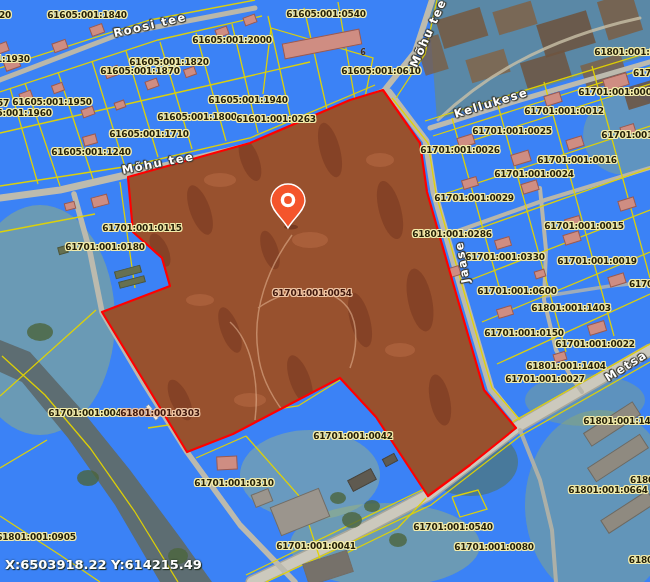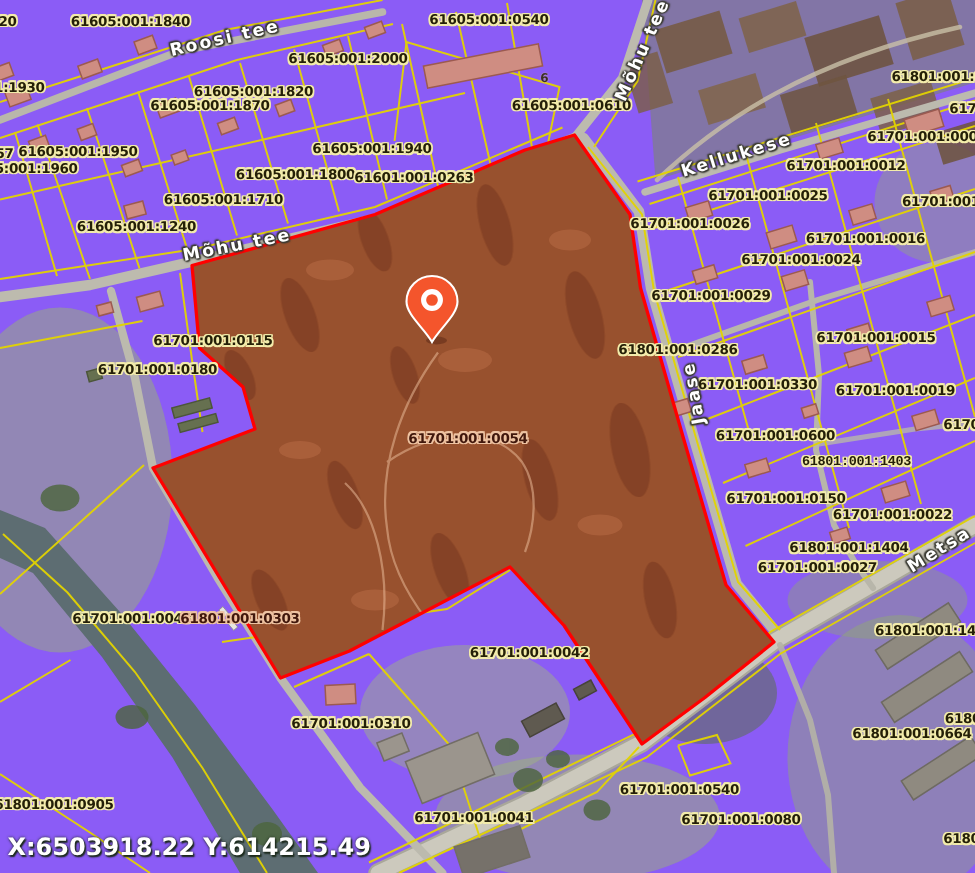--- a/index.html
+++ b/index.html
@@ -1,18 +1,18 @@
 <!DOCTYPE html>
 <html><head>
 <meta charset="utf-8">
 <style>
   html,body{margin:0;padding:0;background:#222;}
   .map{
     position:relative;width:650px;height:582px;overflow:hidden;
-    background:#8b5cf6;
+    background:#3b82f6;
     font-family:"DejaVu Sans","Liberation Sans",sans-serif;
   }
   .map svg{position:absolute;left:0;top:0;}
   #labels{position:absolute;left:0;top:0;width:650px;height:582px;pointer-events:none;z-index:5;}
   .plabel{
     position:absolute;transform:translate(-50%,-50%);
     font-size:9px;font-weight:bold;letter-spacing:-0.2px;color:#241f07;white-space:nowrap;
     text-shadow:-1px 0 0 #f3ecab,1px 0 0 #f3ecab,0 -1px 0 #f3ecab,0 1px 0 #f3ecab,
                 -1px -1px 0 #f3ecab,1px 1px 0 #f3ecab,1px -1px 0 #f3ecab,-1px 1px 0 #f3ecab;
   }
@@ -27,21 +27,21 @@
     text-shadow:-1px 0 1px #3c3c34,1px 0 1px #3c3c34,0 -1px 1px #3c3c34,0 1px 1px #3c3c34,
                 1px 1px 1px #3c3c34,-1px -1px 1px #3c3c34;
   }
   .bnum{
     position:absolute;transform:translate(-50%,-50%);
     font-size:8px;font-weight:bold;color:#3a2e28;white-space:nowrap;
     text-shadow:0 0 1px #d8b8ae;
   }
   .coords{
     position:absolute;left:5px;top:559px;z-index:8;
-    font-size:16px;line-height:12px;font-weight:bold;color:#ffffff;white-space:nowrap;
+    font-size:13px;line-height:12px;font-weight:bold;color:#ffffff;white-space:nowrap;
     text-shadow:0 0 2px #1c2a1c,1px 1px 1px #1c2a1c;
   }
   .pinlayer{z-index:6;pointer-events:none;}
 </style>
 </head>
 <body>
 
 <div class="map">
 
   <svg width="650" height="582" viewBox="0 0 650 582">
@@ -247,21 +247,21 @@
       <div class="plabel" style="left: 625px; top: 52px;">61801:001:0</div>
       <div class="plabel" style="left: 642px; top: 73px;">617</div>
       <div class="plabel" style="left: 632px; top: 135px;">61701:001:0</div>
       <div class="plabel" style="left: 577px; top: 160px;">61701:001:0016</div>
       <div class="plabel" style="left: 534px; top: 174px;">61701:001:0024</div>
       <div class="plabel" style="left: 474px; top: 198px;">61701:001:0029</div>
       <div class="plabel" style="left: 584px; top: 226px;">61701:001:0015</div>
       <div class="plabel" style="left: 505px; top: 257px;">61701:001:0330</div>
       <div class="plabel" style="left: 597px; top: 261px;">61701:001:0019</div>
       <div class="plabel" style="left: 517px; top: 291px;">61701:001:0600</div>
-      <div class="plabel" style="left: 571px; top: 308px; font-family: Liberation Mono, monospace;">61801:001:1403</div>
+      <div class="plabel" style="left: 571px; top: 308px;">61801:001:1403</div>
       <div class="plabel" style="left: 524px; top: 333px;">61701:001:0150</div>
       <div class="plabel" style="left: 595px; top: 344px;">61701:001:0022</div>
       <div class="plabel" style="left: 641px; top: 284px;">6170</div>
       <div class="plabel" style="left: 566px; top: 366px;">61801:001:1404</div>
       <div class="plabel" style="left: 545px; top: 379px;">61701:001:0027</div>
       <div class="plabel" style="left: 88px; top: 413px;">61701:001:0048</div>
       <div class="plabel on-red" style="left: 160px; top: 413px;">61801:001:0303</div>
       <div class="plabel" style="left: 36px; top: 537px;">61801:001:0905</div>
       <div class="plabel" style="left: 234px; top: 483px;">61701:001:0310</div>
       <div class="plabel" style="left: 353px; top: 436px;">61701:001:0042</div>

